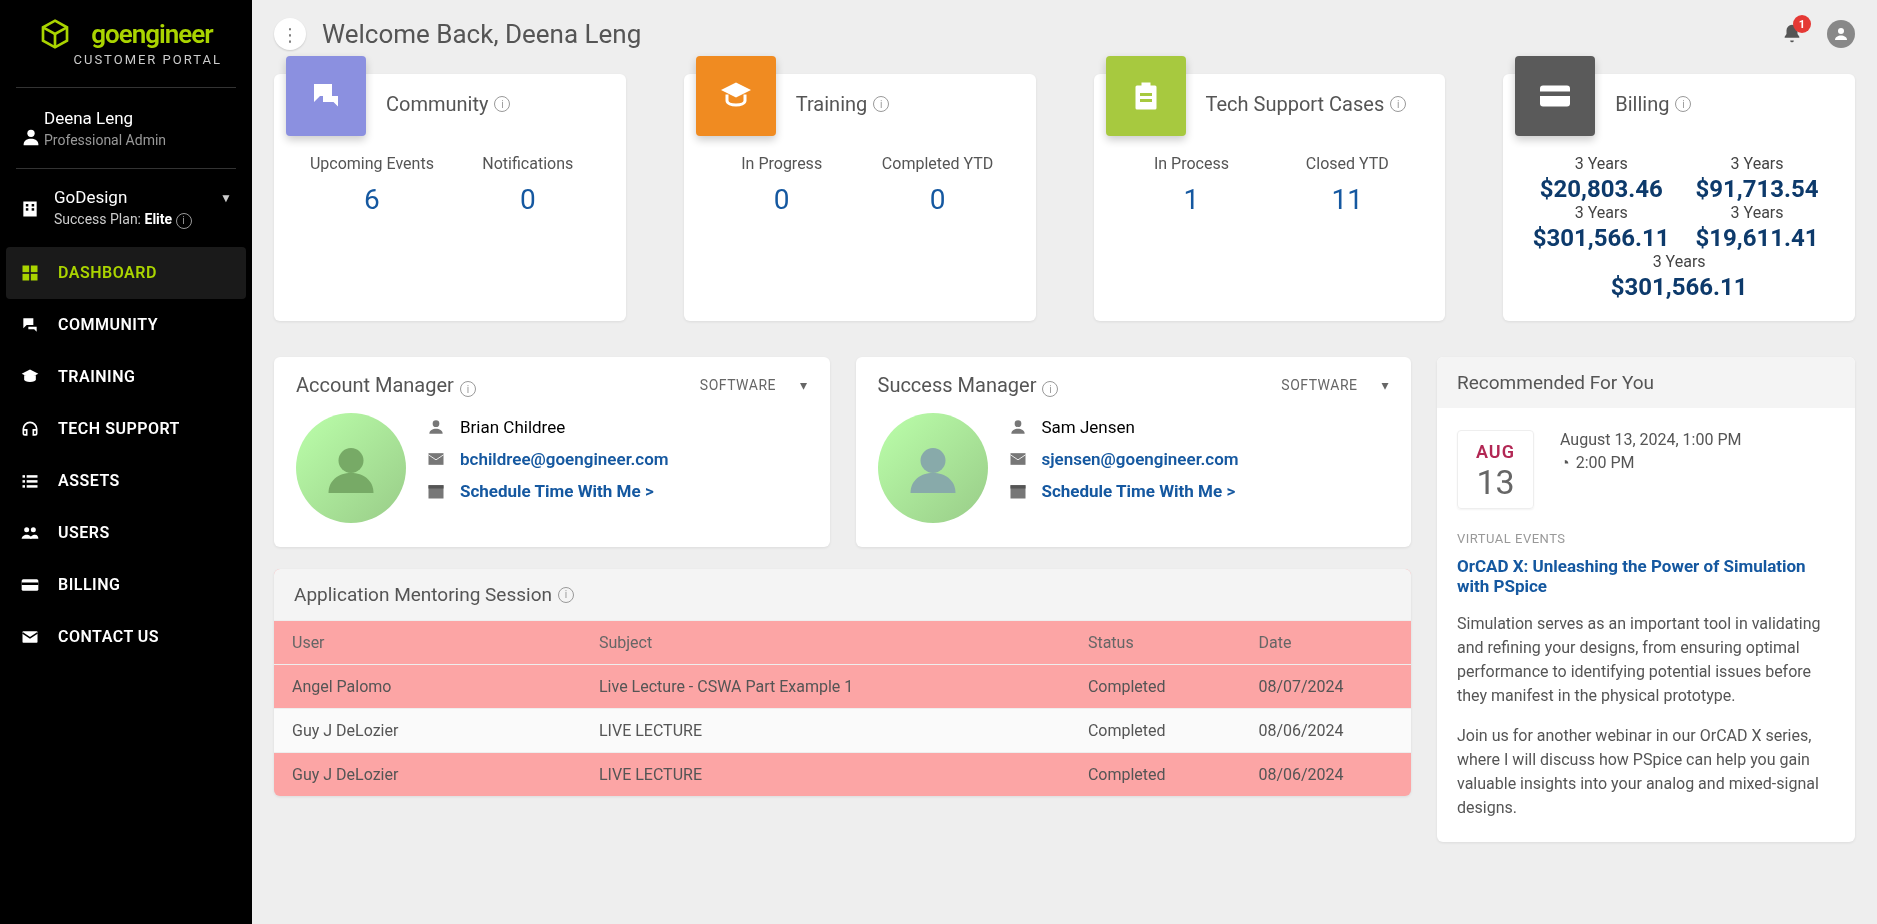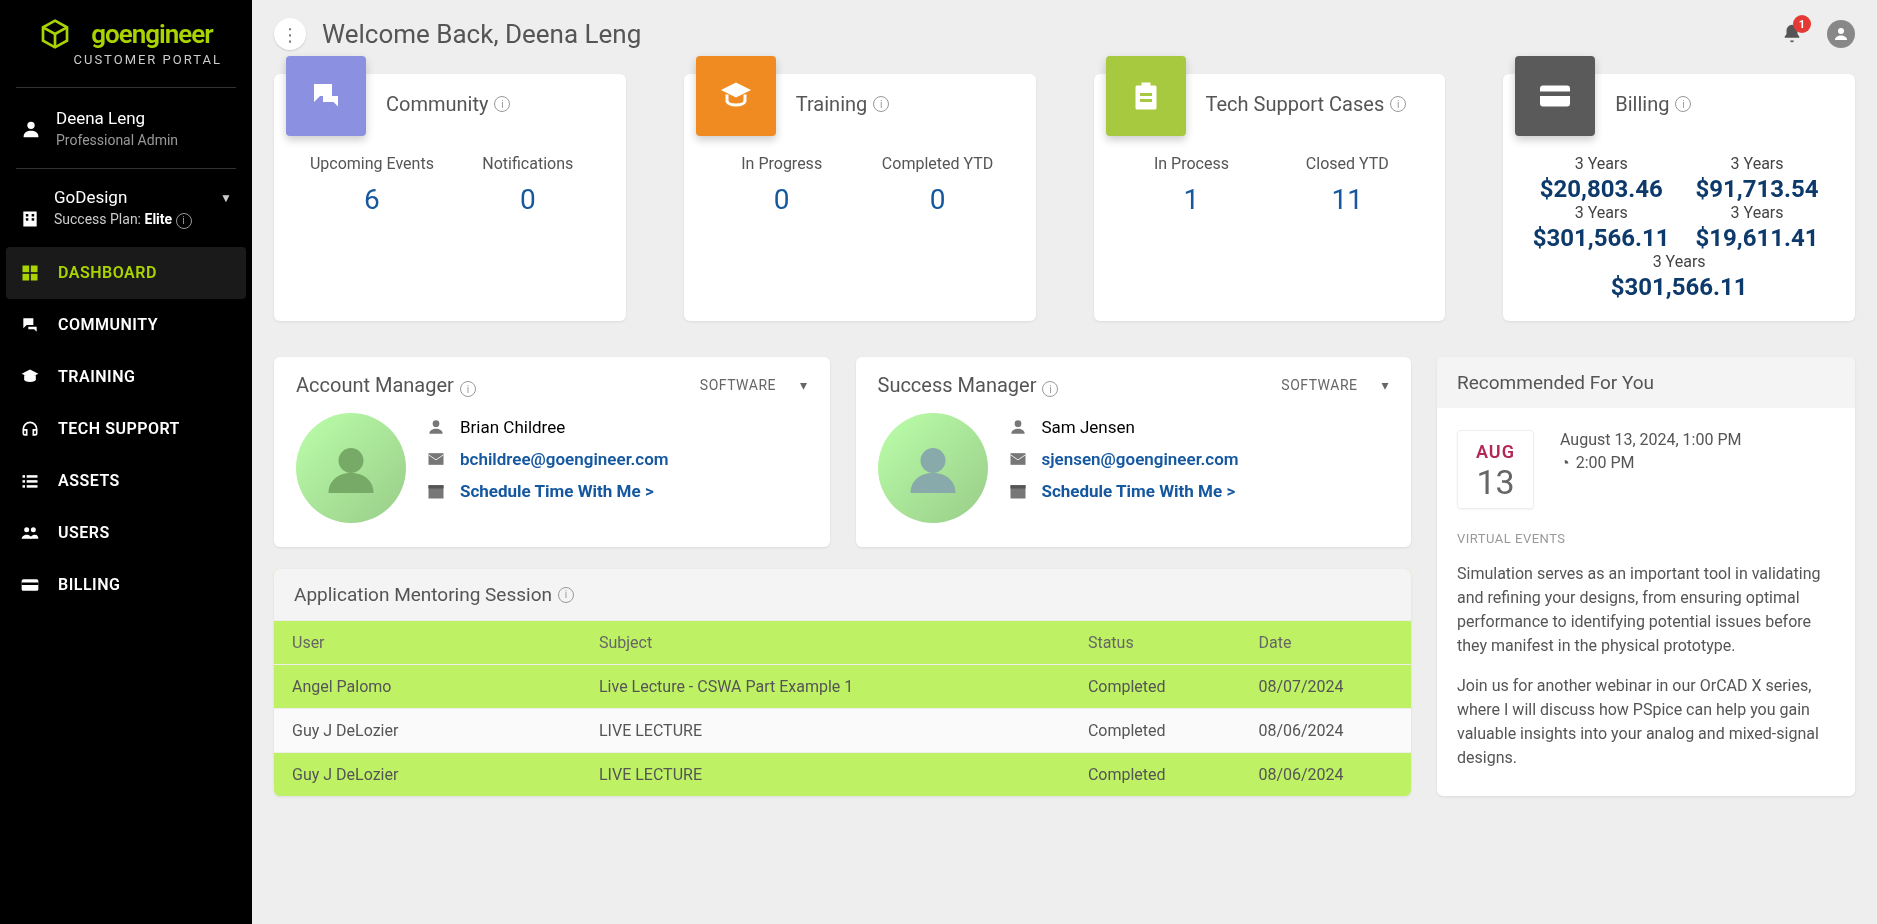--- a/index.html
+++ b/index.html
@@ -4,25 +4,25 @@
 <style>
   * { box-sizing: border-box; margin: 0; padding: 0; font-family: -apple-system, BlinkMacSystemFont, "Segoe UI", Roboto, Arial, sans-serif; }
   body { background: #eeeeee; width: 1877px; height: 924px; overflow: hidden; display: flex; }
   
   
   .sidebar { width: 252px; background: #000; color: #fff; display: flex; flex-direction: column; padding-top: 10px; }
   .logo { padding: 8px 20px 12px; display: flex; flex-direction: column; align-items: center; }
   .logo-main { display: flex; align-items: center; gap: 20px; color: #aad400; font-size: 26px; font-weight: 600; letter-spacing: -1px; }
   .logo-sub { color: #ccc; font-size: 13px; letter-spacing: 2px; margin-top: 2px; text-align: right; width: 100%; padding-right: 10px;}
   .divider { height: 1px; background: #333; margin: 8px 16px; }
-  .user-block { padding: 12px 20px; display: flex; gap: 14px; align-items: center; }
+  .user-block { padding: 12px 20px; display: flex; gap: 2px; align-items: flex-end; }
   .user-block .icon { font-size: 22px; margin-top: 2px; }
   .user-name { font-size: 17px; }
   .user-role { font-size: 14px; color: #999; margin-top: 4px; }
-  .org-block { padding: 10px 20px; display: flex; gap: 14px; align-items: flex-end; position: relative; }
+  .org-block { padding: 10px 20px; display: flex; gap: 14px; align-items: center; position: relative; }
   .org-block .icon { font-size: 18px; margin-top: 2px; }
   .org-name { font-size: 17px; }
   .org-plan { font-size: 14px; color: #ccc; margin-top: 4px; }
   .org-plan b { color: #fff; }
   .org-caret { position: absolute; right: 20px; top: 14px; font-size: 12px; color: #ccc; }
   .nav { margin-top: 8px; }
   .nav-item { display: flex; align-items: center; gap: 16px; padding: 16px 20px; font-size: 16px; font-weight: 600; letter-spacing: 0.5px; color: #fff; cursor: pointer; }
   .nav-item.active { background: #1a1a1a; color: #aad400; border-radius: 4px; margin: 0 6px; padding-left: 14px;}
   .nav-item .icon { width: 22px; font-size: 20px; }
 
@@ -81,21 +81,21 @@
   .date-month { color: #b22754; font-size: 18px; font-weight: 600; letter-spacing: 1px;}
   .date-day { color: #666; font-size: 34px; font-weight: 400;}
   .reco-dates { color: #555; font-size: 16px; }
   .reco-dates .line2 { margin-top: 4px; display: flex; align-items: center; gap: 6px;}
   .reco-category { color: #999; font-size: 13px; letter-spacing: 0.5px; margin-top: 22px;}
   .reco-title { color: #1558a0; font-size: 17px; font-weight: 700; margin-top: 10px; }
   .reco-desc { color: #555; font-size: 16px; line-height: 1.5; margin-top: 16px;}
   .reco-desc p + p { margin-top: 16px;}
 
   
-  .mentoring { background: #bef264; border-radius: 6px; box-shadow: 0 1px 3px rgba(0,0,0,.08); margin-top: 22px; margin-right: 444px; overflow: hidden;}
+  .mentoring { background: #fca5a5; border-radius: 6px; box-shadow: 0 1px 3px rgba(0,0,0,.08); margin-top: 22px; margin-right: 444px; overflow: hidden;}
   .mentoring-head { background: #f4f4f4; padding: 14px 20px; font-size: 19px; color: #555; display: flex; align-items: center; gap: 6px;}
   table { width: 100%; border-collapse: collapse; }
   th, td { text-align: left; padding: 12px 18px; font-size: 16px; color: #555; border-top: 1px solid #eee;}
   th { font-weight: 400; color: #666; }
   tbody tr:nth-child(even) { background: #fafafa; }
 
   .lower-wrap { display: flex; gap: 26px; }
   .lower-left { flex: 1; min-width: 0; }
 
   svg { display: block; }
@@ -210,20 +210,29 @@
       <span>USERS</span>
     </div>
     <div class="nav-item">
       <span class="icon">
           <svg width="20" height="20" viewBox="0 0 24 24" fill="#fff">
             <rect x="2" y="5" width="20" height="14" rx="2"></rect>
             <rect x="2" y="9" width="20" height="3" fill="#000"></rect>
           </svg>
         </span>
       <span>BILLING</span>
+    </div>
+    <div class="nav-item">
+      <span class="icon">
+          <svg width="20" height="20" viewBox="0 0 24 24" fill="#fff">
+            <rect x="3" y="5" width="18" height="14" rx="1"></rect>
+            <path d="M3 7l9 6 9-6" stroke="#000" stroke-width="2" fill="none"></path>
+          </svg>
+        </span>
+      <span>CONTACT US</span>
     </div>
   </nav>
 </aside>
 
 <main class="main">
   <div class="topbar">
     <div class="more-btn">⋮</div>
     <div class="welcome">Welcome Back, Deena Leng</div>
     <div class="topbar-spacer"></div>
     <div class="top-icons">
@@ -508,20 +517,21 @@
           </div>
           <div class="reco-dates">
             <div>August 13, 2024, 1:00 PM</div>
             <div class="line2">
                 <span>◔</span>
                 <span>2:00 PM</span>
               </div>
           </div>
         </div>
         <div class="reco-category">VIRTUAL EVENTS</div>
+        <div class="reco-title">OrCAD X: Unleashing the Power of Simulation with PSpice</div>
         <div class="reco-desc">
           <p>Simulation serves as an important tool in validating and refining your designs, from ensuring optimal performance to identifying potential issues before they manifest in the physical prototype.</p>
           <p>Join us for another webinar in our OrCAD X series, where I will discuss how PSpice can help you gain valuable insights into your analog and mixed-signal designs.</p>
         </div>
       </div>
     </div>
   </div>
 
 </main>
 

